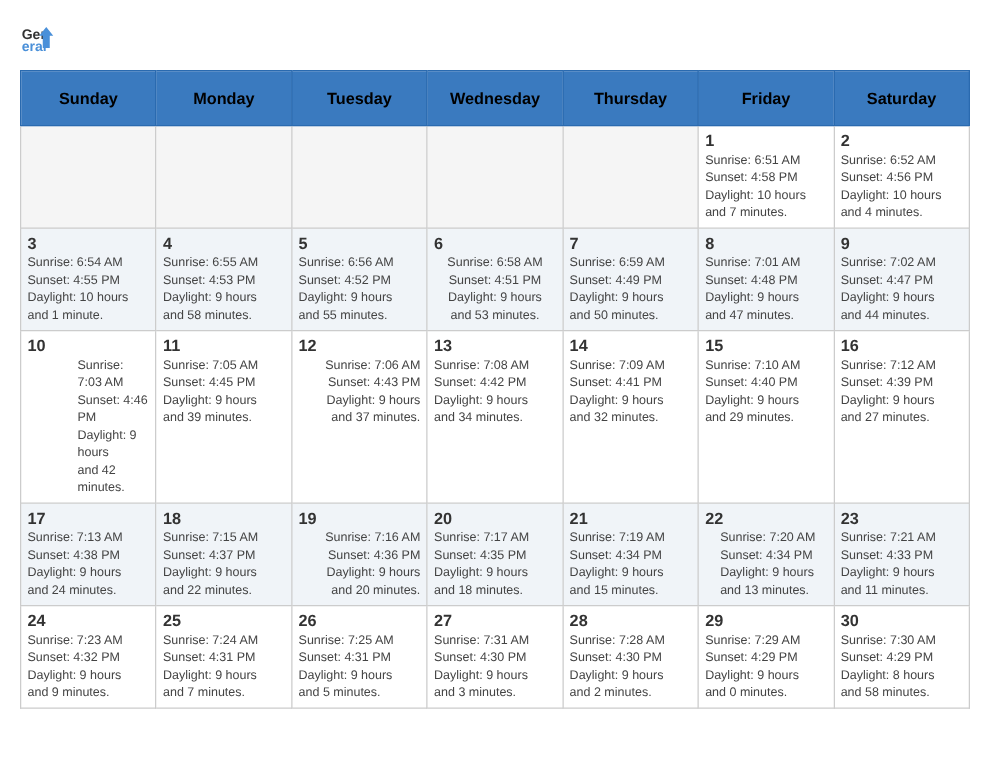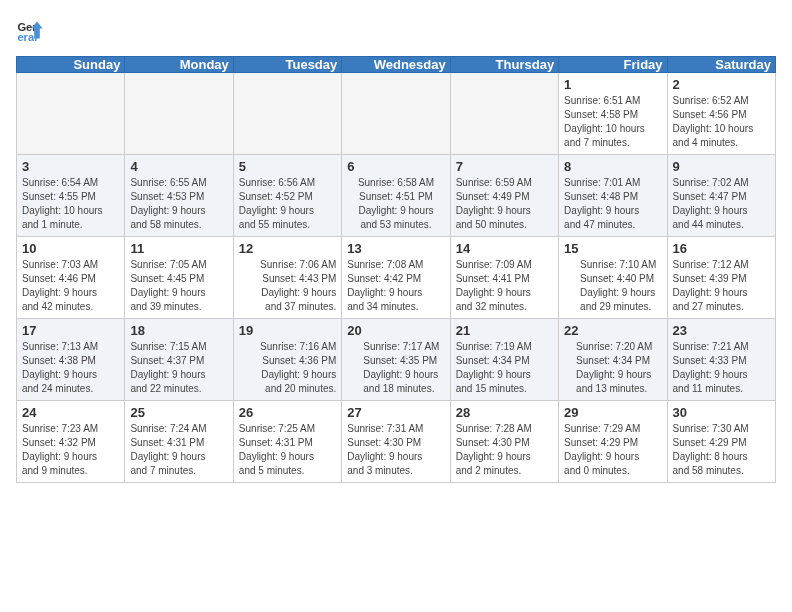--- a/index.html
+++ b/index.html
@@ -37,25 +37,25 @@
       font-size: 14px;
       color: #555;
     }
     table {
       width: 100%;
       border-collapse: collapse;
       table-layout: fixed;
     }
     th {
       background-color: #3a7abf;
-      color: #ffffff;
+      color: #000000;
       font-size: 13px;
       font-weight: bold;
-      padding: 0 4px;
-      text-align: right;
+      padding: 14px 4px;
+      text-align: center;
       border: 1px solid #2a6aaf;
     }
     td {
       border: 1px solid #ccc;
       vertical-align: top;
       padding: 4px 5px;
       font-size: 10.5px;
       color: #333;
       height: 80px;
       background: #fff;
@@ -180,21 +180,21 @@
           <span class="day-num">9</span>
           <div class="day-info" style="white-space: pre-line;">Sunrise: 7:02 AM
 Sunset: 4:47 PM
 Daylight: 9 hours
 and 44 minutes.</div>
         </td>
       </tr>
       <tr>
         <td>
           <span class="day-num">10</span>
-          <div class="day-info" style="white-space: pre-line;">Sunrise: 7:03 AM
+          <div class="day-info" style="white-space: pre-line; margin-left: 40px;">Sunrise: 7:03 AM
 Sunset: 4:46 PM
 Daylight: 9 hours
 and 42 minutes.</div>
         </td>
         <td>
           <span class="day-num">11</span>
           <div class="day-info" style="white-space: pre-line;">Sunrise: 7:05 AM
 Sunset: 4:45 PM
 Daylight: 9 hours
 and 39 minutes.</div>
@@ -215,21 +215,21 @@
         </td>
         <td>
           <span class="day-num">14</span>
           <div class="day-info" style="white-space: pre-line;">Sunrise: 7:09 AM
 Sunset: 4:41 PM
 Daylight: 9 hours
 and 32 minutes.</div>
         </td>
         <td>
           <span class="day-num">15</span>
-          <div class="day-info" style="white-space: pre-line; margin-left: 16px;">Sunrise: 7:10 AM
+          <div class="day-info" style="white-space: pre-line;">Sunrise: 7:10 AM
 Sunset: 4:40 PM
 Daylight: 9 hours
 and 29 minutes.</div>
         </td>
         <td>
           <span class="day-num">16</span>
           <div class="day-info" style="white-space: pre-line;">Sunrise: 7:12 AM
 Sunset: 4:39 PM
 Daylight: 9 hours
 and 27 minutes.</div>
@@ -252,21 +252,21 @@
         </td>
         <td class="alt-row">
           <span class="day-num">19</span>
           <div class="day-info" style="white-space: pre-line; text-align: right;">Sunrise: 7:16 AM
 Sunset: 4:36 PM
 Daylight: 9 hours
 and 20 minutes.</div>
         </td>
         <td class="alt-row">
           <span class="day-num">20</span>
-          <div class="day-info" style="white-space: pre-line; margin-left: 16px;">Sunrise: 7:17 AM
+          <div class="day-info" style="white-space: pre-line;">Sunrise: 7:17 AM
 Sunset: 4:35 PM
 Daylight: 9 hours
 and 18 minutes.</div>
         </td>
         <td class="alt-row">
           <span class="day-num">21</span>
           <div class="day-info" style="white-space: pre-line;">Sunrise: 7:19 AM
 Sunset: 4:34 PM
 Daylight: 9 hours
 and 15 minutes.</div>

